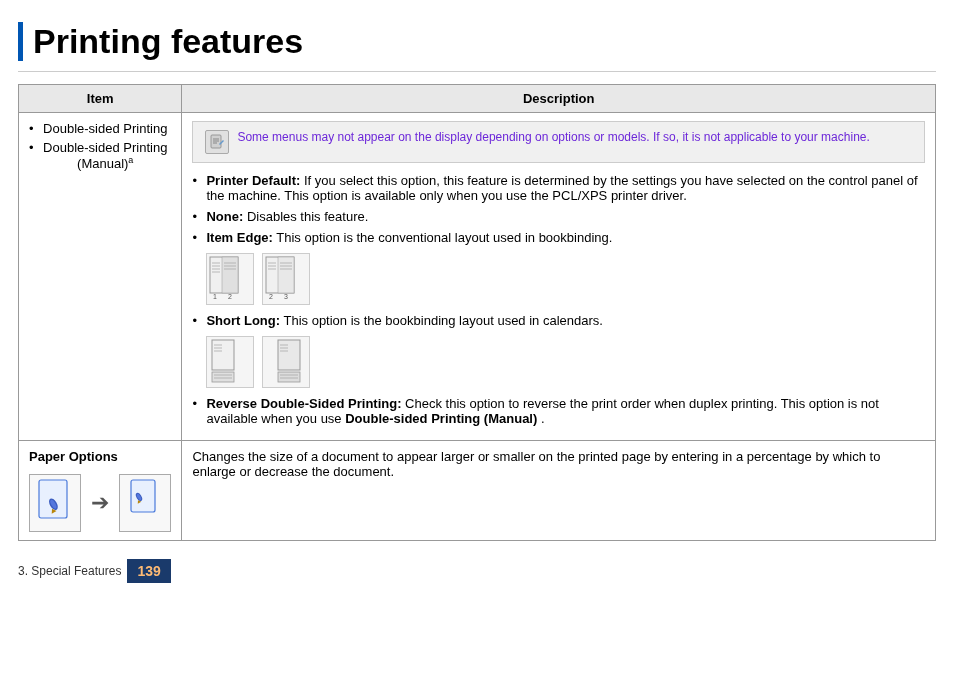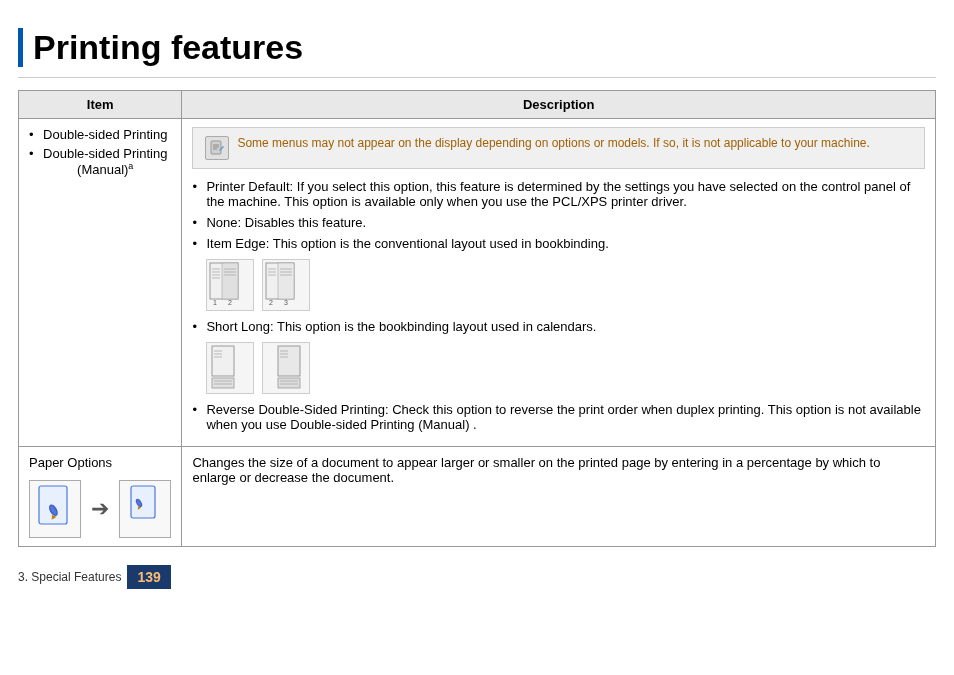--- a/index.html
+++ b/index.html
@@ -5,21 +5,21 @@
     * { box-sizing: border-box; margin: 0; padding: 0; }
     body {
       font-family: Arial, sans-serif;
       font-size: 13px;
       background: #fff;
       color: #000;
       width: 954px;
       min-height: 675px;
     }
     .page {
-      padding: 28px 18px 10px 18px;
+      padding: 22px 18px 10px 18px;
     }
     .page-title {
       font-size: 34px;
       font-weight: bold;
       margin-bottom: 10px;
       padding-left: 4px;
       border-left: 5px solid #0056b3;
       padding-left: 10px;
     }
     hr.title-divider {
@@ -70,21 +70,21 @@
     }
     .notice-box {
       background: #f0f0f0;
       border: 1px solid #ccc;
       padding: 8px 12px;
       margin-bottom: 10px;
       display: flex;
       align-items: flex-start;
       gap: 8px;
       font-size: 12px;
-      color: #a16207;
+      color: #6d28d9;
     }
     .notice-icon {
       width: 24px;
       height: 24px;
       min-width: 24px;
       background: #e0e0e0;
       border: 1px solid #aaa;
       border-radius: 2px;
       display: flex;
       align-items: center;
@@ -100,21 +100,21 @@
       margin-bottom: 6px;
       padding-left: 14px;
       position: relative;
       font-size: 13px;
     }
     .desc-list li::before {
       content: "•";
       position: absolute;
       left: 0;
     }
-    .bold { font-weight: normal; }
+    .bold { font-weight: bold; }
     .images-row {
       display: flex;
       gap: 8px;
       margin: 8px 0 8px 14px;
     }
     .print-img {
       width: 48px;
       height: 52px;
       border: 1px solid #ccc;
       background: #f5f5f5;

